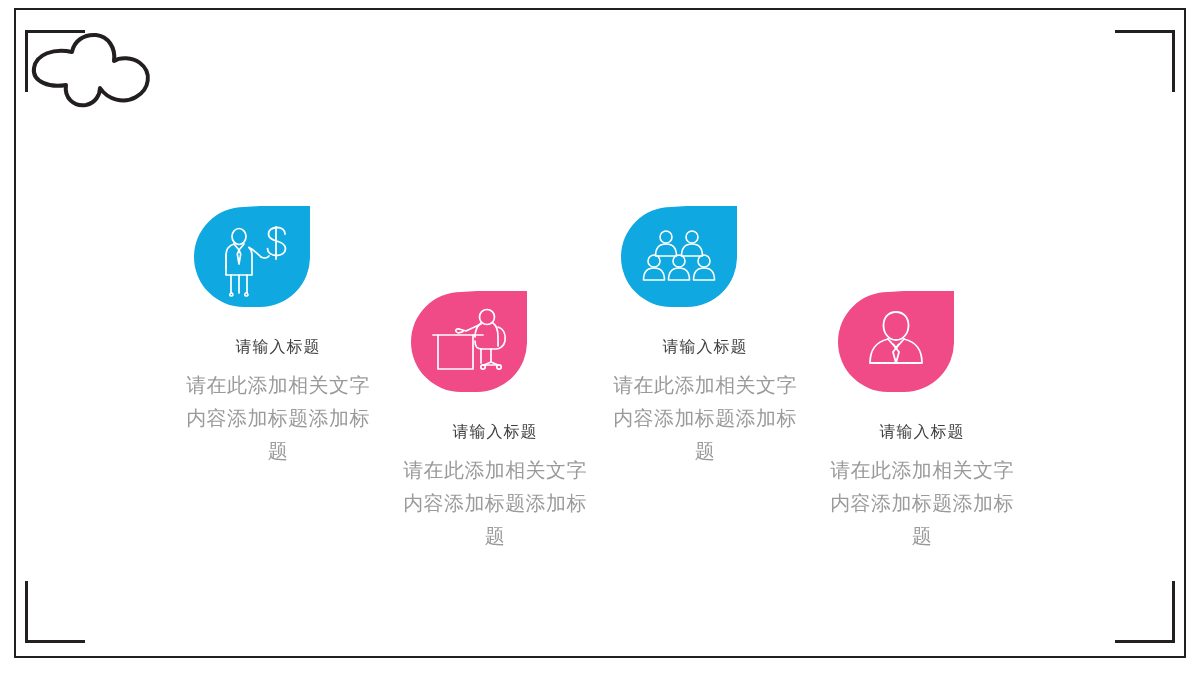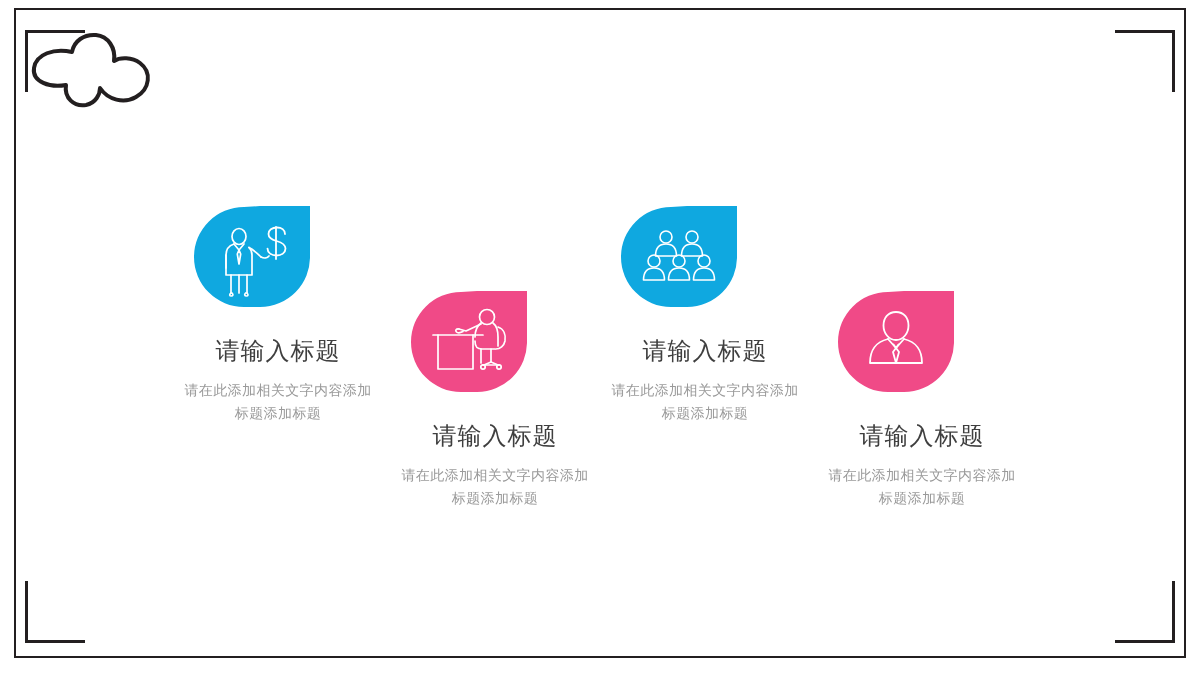--- a/index.html
+++ b/index.html
@@ -92,30 +92,30 @@
   }
   .td-icon {
     position: absolute;
     left: 0;
     top: 0;
     width: 116px;
     height: 101px;
   }
   .item-title {
     margin-top: 30px;
-    font-size: 24px;
+    font-size: 16px;
     color: #3f3f3f;
     letter-spacing: 1px;
     text-align: center;
     font-weight: 400;
     line-height: 1.2;
   }
   .item-desc {
     margin-top: 13px;
-    font-size: 14px;
+    font-size: 20px;
     color: #9a9a9a;
     text-align: center;
     line-height: 1.65;
     letter-spacing: 0.4px;
     width: 190px;
     margin-left: auto;
     margin-right: auto;
   }
 
   

